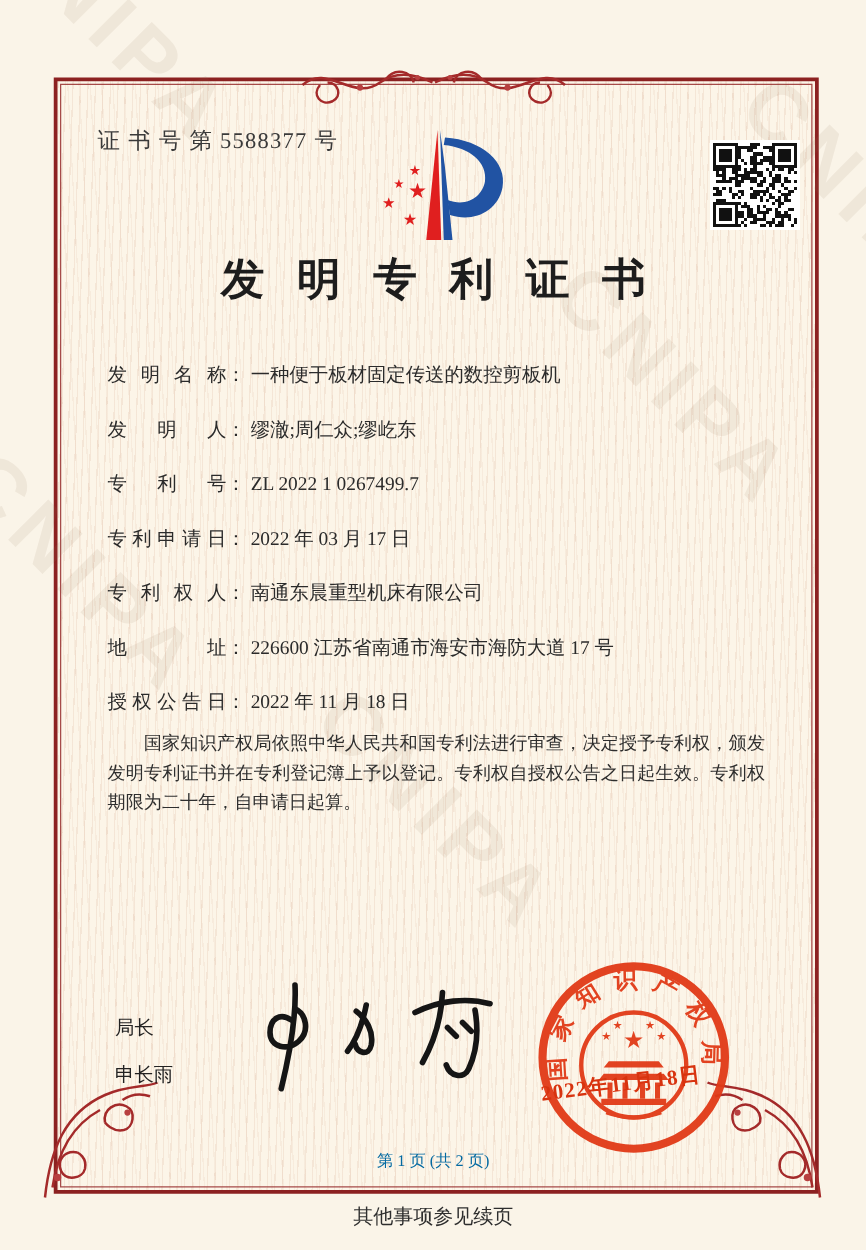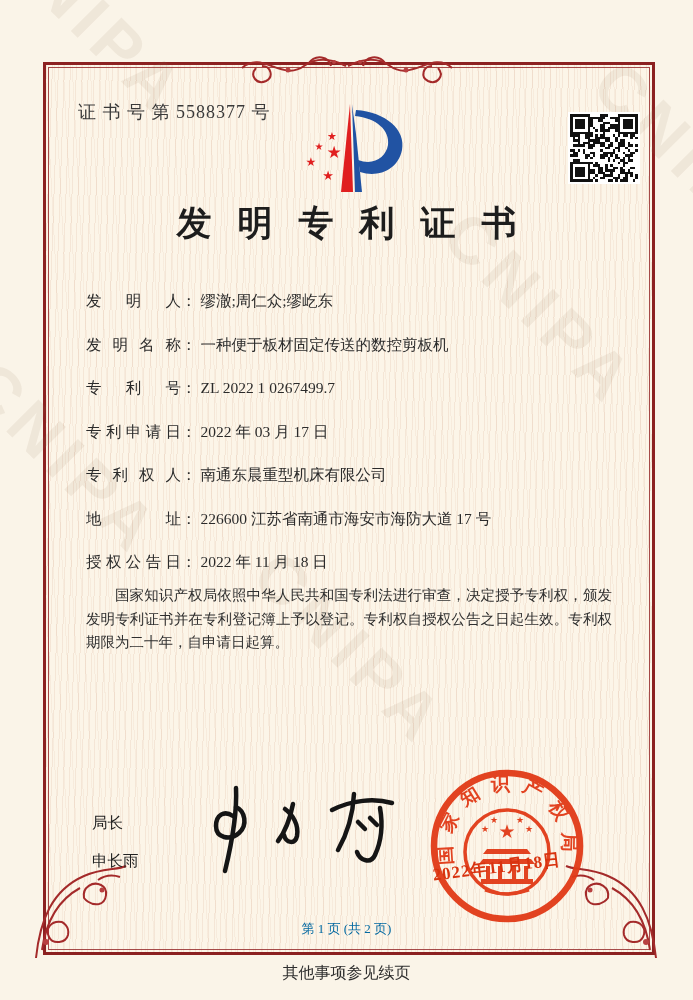--- a/index.html
+++ b/index.html
@@ -385,22 +385,22 @@
       <rect x="21" y="2" width="6" height="6" fill="#fff"></rect>
       <rect x="22" y="3" width="4" height="4" fill="#111"></rect>
       <rect x="1" y="20" width="8" height="8" fill="#111"></rect>
       <rect x="2" y="21" width="6" height="6" fill="#fff"></rect>
       <rect x="3" y="22" width="4" height="4" fill="#111"></rect>
     </svg>
 
   <div class="title">发明专利证书</div>
 
   <div class="fields" id="fields">
+      <div class="field-row"><span class="flabel">发明名称</span><span class="fcolon">：</span><span class="fvalue">一种便于板材固定传送的数控剪板机</span></div>
       <div class="field-row"><span class="flabel">发明人</span><span class="fcolon">：</span><span class="fvalue">缪澈;周仁众;缪屹东</span></div>
-      <div class="field-row"><span class="flabel">发明名称</span><span class="fcolon">：</span><span class="fvalue">一种便于板材固定传送的数控剪板机</span></div>
       <div class="field-row"><span class="flabel">专利号</span><span class="fcolon">：</span><span class="fvalue">ZL 2022 1 0267499.7</span></div>
       <div class="field-row"><span class="flabel">专利申请日</span><span class="fcolon">：</span><span class="fvalue">2022 年 03 月 17 日</span></div>
       <div class="field-row"><span class="flabel">专利权人</span><span class="fcolon">：</span><span class="fvalue">南通东晨重型机床有限公司</span></div>
       <div class="field-row"><span class="flabel">地址</span><span class="fcolon">：</span><span class="fvalue">226600 江苏省南通市海安市海防大道 17 号</span></div>
       <div class="field-row"><span class="flabel">授权公告日</span><span class="fcolon">：</span><span class="fvalue">2022 年 11 月 18 日</span></div>
     </div>
 
   <div class="body-text" id="body-text">
       <p>国家知识产权局依照中华人民共和国专利法进行审查，决定授予专利权，颁发发明专利证书并在专利登记簿上予以登记。专利权自授权公告之日起生效。专利权期限为二十年，自申请日起算。</p>
     </div>

